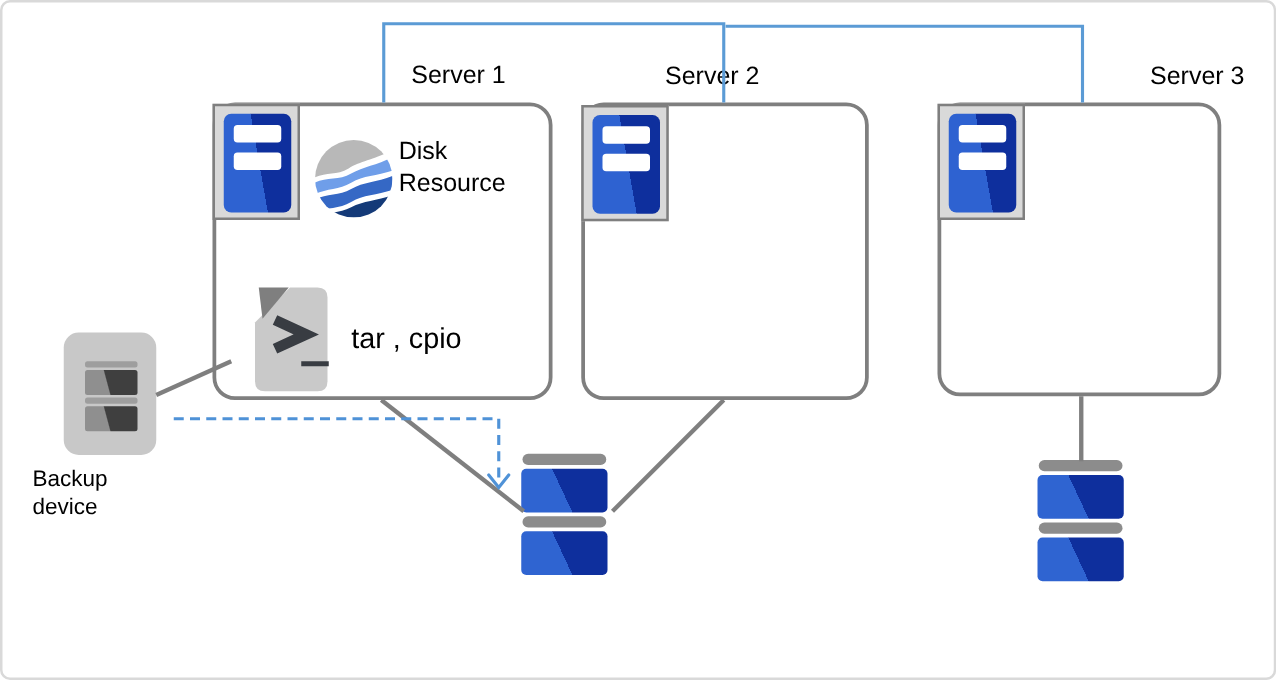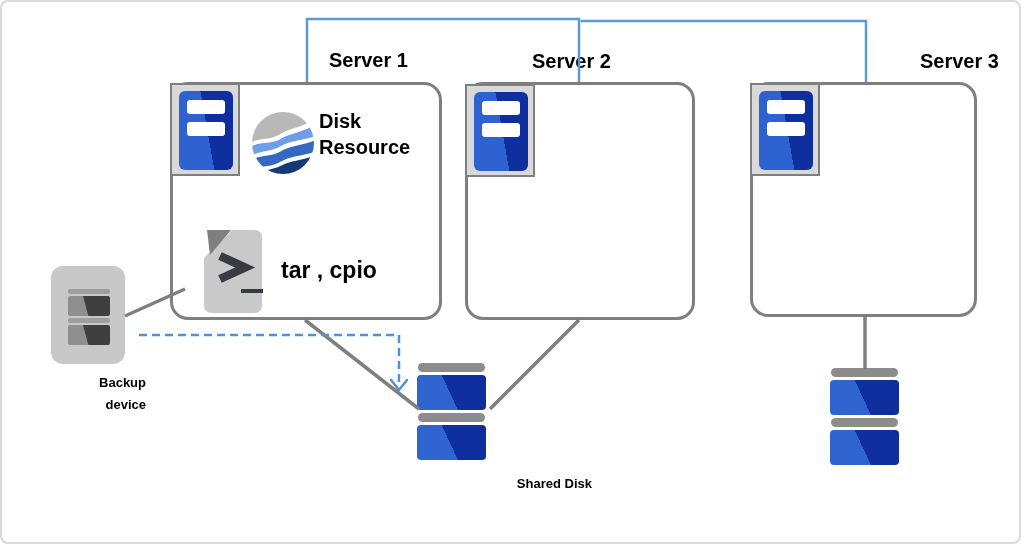--- a/index.html
+++ b/index.html
@@ -1,39 +1,39 @@
 <!DOCTYPE html>
 <html><head>
 <meta charset="utf-8">
 <style>
   html,body{margin:0;padding:0;background:#fff;}
   .canvas{
     position:relative;width:1021px;height:544px;background:#fff;
     border:2px solid #d9d9d9;border-radius:8px;box-sizing:border-box;
-    font-family:"Liberation Sans",sans-serif;color:#000;overflow:hidden;font-weight:bold;
+    font-family:"Liberation Sans",sans-serif;color:#000;overflow:hidden;
   }
   .abs{position:absolute;}
   .server-box{
     position:absolute;background:#fff;border:3px solid #7f7f7f;border-radius:18px;
     box-sizing:border-box;
   }
   .server-label{position:absolute;font-size:20px;white-space:nowrap;}
   .icon-frame{
     position:absolute;width:70px;height:93px;background:#d9d9d9;
     border:2px solid #7f7f7f;box-sizing:border-box;
   }
   .tower{
     position:absolute;left:7px;top:6px;width:54px;height:79px;border-radius:6px;
     background:linear-gradient(80deg,#2e62d1 52%,#0e2f9d 52%);
   }
   .tower .bar{
     position:absolute;left:8px;width:38px;height:14px;background:#fff;border-radius:3px;
   }
   .tower .bar.b1{top:9px;} .tower .bar.b2{top:31px;}
-  .label-block{position:absolute;text-align:right;font-size:13px;line-height:25px;}
+  .label-block{position:absolute;text-align:left;font-size:18px;line-height:25px;}
   .hdr-text{position:absolute;font-size:20px;line-height:26px;}
   .tools-text{position:absolute;font-size:23px;white-space:nowrap;}
   .disk{position:absolute;width:69px;}
   .disk .cap{height:9px;margin:0 1px;background:#8c8c8c;border-radius:5px;}
   .disk .body{
     height:35px;margin-top:3px;border-radius:4px;
     background:linear-gradient(65deg,#2f64d1 48%,#0e2f9d 48%);
   }
   .disk .cap.c2{margin-top:3px;}
   .backup-device{
@@ -124,21 +124,20 @@
     <div>device</div>
   </div>
 
   <div class="disk" style="left:415px;top:361px;">
     <div class="cap"></div>
     <div class="body"></div>
     <div class="cap c2"></div>
     <div class="body"></div>
   </div>
   <div class="label-block" style="left:310px;top:469px;width:280px;">
-    <div>Shared Disk</div>
   </div>
 
   <div class="disk" style="left:828px;top:366px;">
     <div class="cap"></div>
     <div class="body"></div>
     <div class="cap c2"></div>
     <div class="body"></div>
   </div>
 
   <svg class="connector-layer" width="1021" height="544" viewBox="0 0 1021 544">

